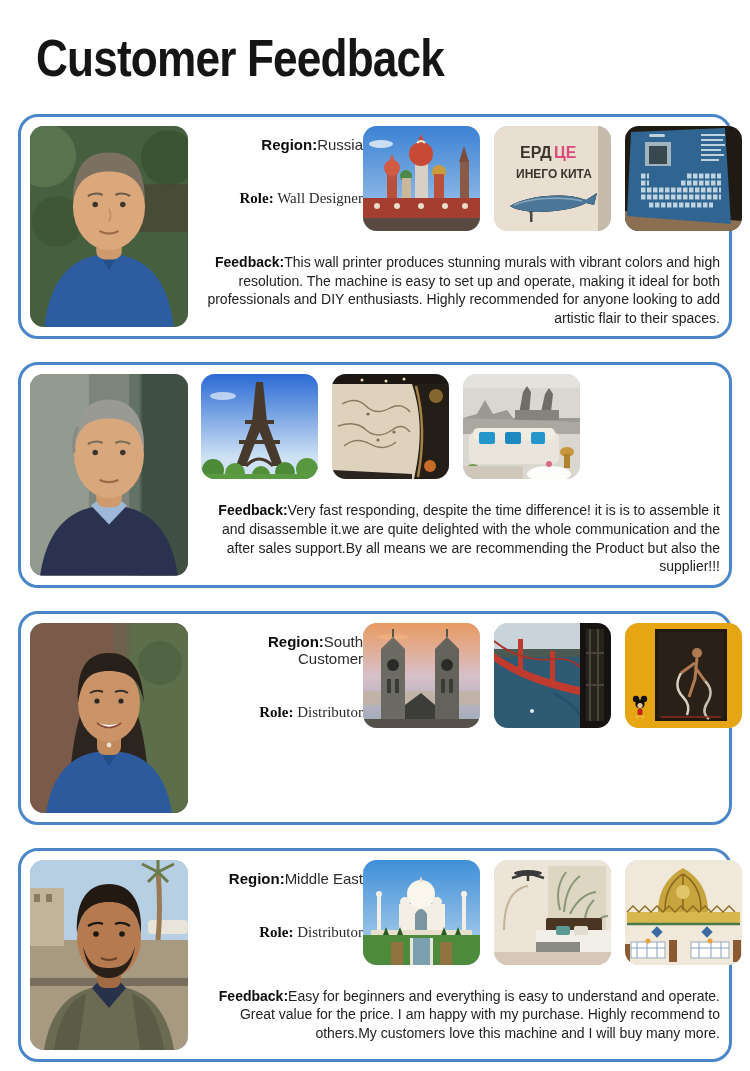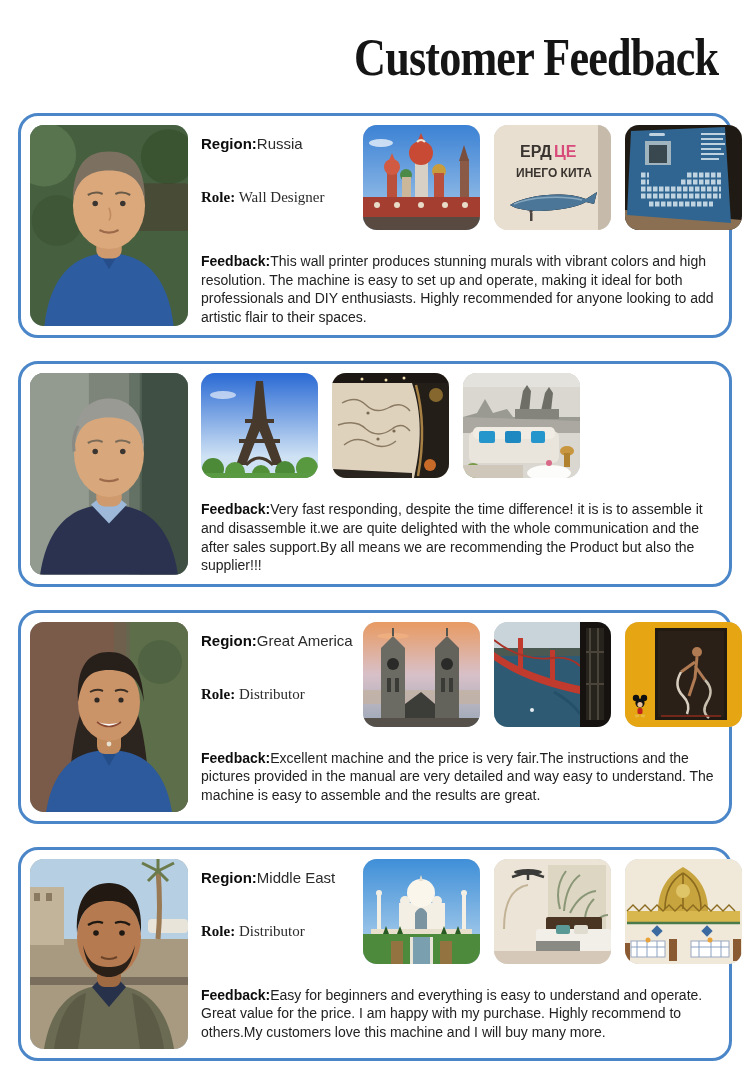--- a/index.html
+++ b/index.html
@@ -1,28 +1,28 @@
 <!DOCTYPE html>
 <html><head>
 <meta charset="utf-8">
 <style>
   * { margin:0; padding:0; box-sizing:border-box; }
   html,body { background:#fff; width:750px; font-family:"Liberation Sans", sans-serif; }
   .page { width:750px; padding-top:20px; }
 
-  h1.title { text-align:right; margin:8px 0 26px;font-family:Liberation Serif, serif; }
+  h1.title { text-align:left; margin:8px 0 26px; }
   h1.title span{
     display:inline-block; font-size:52px; font-weight:800; color:#151515;
     letter-spacing:-1px; transform:scaleX(.85); transform-origin:center;
   }
 
   .card{
     min-height:208px; margin:0 18px 23px;
     border:3px solid #4a86c8; border-radius:20px;
-    padding:9px; display:flex; gap:13px; background:#fff;
+    padding:9px; display:flex; gap:13px; background:#fff;text-align:right;
   }
   .portrait{
     width:158px; flex:0 0 158px; border-radius:14px; overflow:hidden;
     background:#9aa; align-self:stretch;
   }
   .portrait svg{ width:100%; height:100%; display:block; }
 
   .right{ flex:1; display:flex; flex-direction:column; min-width:0; }
   .toprow{ display:flex; }
   .info{ width:162px; flex:0 0 162px; padding-top:10px; }
@@ -264,21 +264,21 @@
         <path d="M60 70 q7 -4 13 -1" stroke="#3a2e24" stroke-width="2" fill="none"></path>
         <path d="M85 69 q7 -3 13 1" stroke="#3a2e24" stroke-width="2" fill="none"></path>
         <path d="M67 100 q12 9 24 0 q-12 4 -24 0 Z" fill="#fff"></path>
         <path d="M67 100 q12 9 24 0" stroke="#8a4a34" stroke-width="1.6" fill="none"></path>
         <circle cx="79" cy="122" r="2.4" fill="#e8e0d0"></circle>
       </svg>
     </div>
     <div class="right">
       <div class="toprow">
         <div class="info">
-          <p class="line region"><b>Region:</b><span>Great America</span></p>
+          <p class="line region"><b>Region:</b><span>South Customer</span></p>
           <p class="line role"><b>Role:</b><span> Distributor</span></p>
         </div>
         <div class="thumbs">
           <div class="thumb">
             <svg viewBox="0 0 117 105" preserveAspectRatio="none">
               <defs>
                   <linearGradient id="sky3" x1="0" y1="0" x2="0" y2="1">
                     <stop offset="0" stop-color="#e89a62"></stop>
                     <stop offset=".5" stop-color="#d8c0c8"></stop>
                     <stop offset="1" stop-color="#9aa8b8"></stop>
@@ -334,21 +334,20 @@
               <circle cx="19" cy="76" r="3.2" fill="#111"></circle>
               <circle cx="15" cy="81" r="4.6" fill="#111"></circle>
               <circle cx="15" cy="82.5" r="2.6" fill="#e8c09a"></circle>
               <rect x="12.5" y="86" width="5" height="6" rx="1.5" fill="#c02418"></rect>
               <ellipse cx="12" cy="94" rx="2.4" ry="1.4" fill="#e8b83a"></ellipse>
               <ellipse cx="18" cy="94" rx="2.4" ry="1.4" fill="#e8b83a"></ellipse>
             </svg>
           </div>
         </div>
       </div>
-      <p class="feedback"><b>Feedback:</b><span>Excellent machine and the price is very fair.The instructions and the pictures provided in the manual are very detailed and way easy to understand. The machine is easy to assemble and the results are great.</span></p>
     </div>
   </section>
 
   <section class="card">
     <div class="portrait">
       <svg viewBox="0 0 158 190" preserveAspectRatio="xMidYMid slice">
         <rect width="158" height="190" fill="#b7cfe2"></rect>
         <rect x="0" y="80" width="158" height="110" fill="#a89a80"></rect>
         <rect x="0" y="28" width="34" height="58" fill="#c2b49a"></rect>
         <rect x="4" y="34" width="6" height="8" fill="#8a7a62"></rect>

